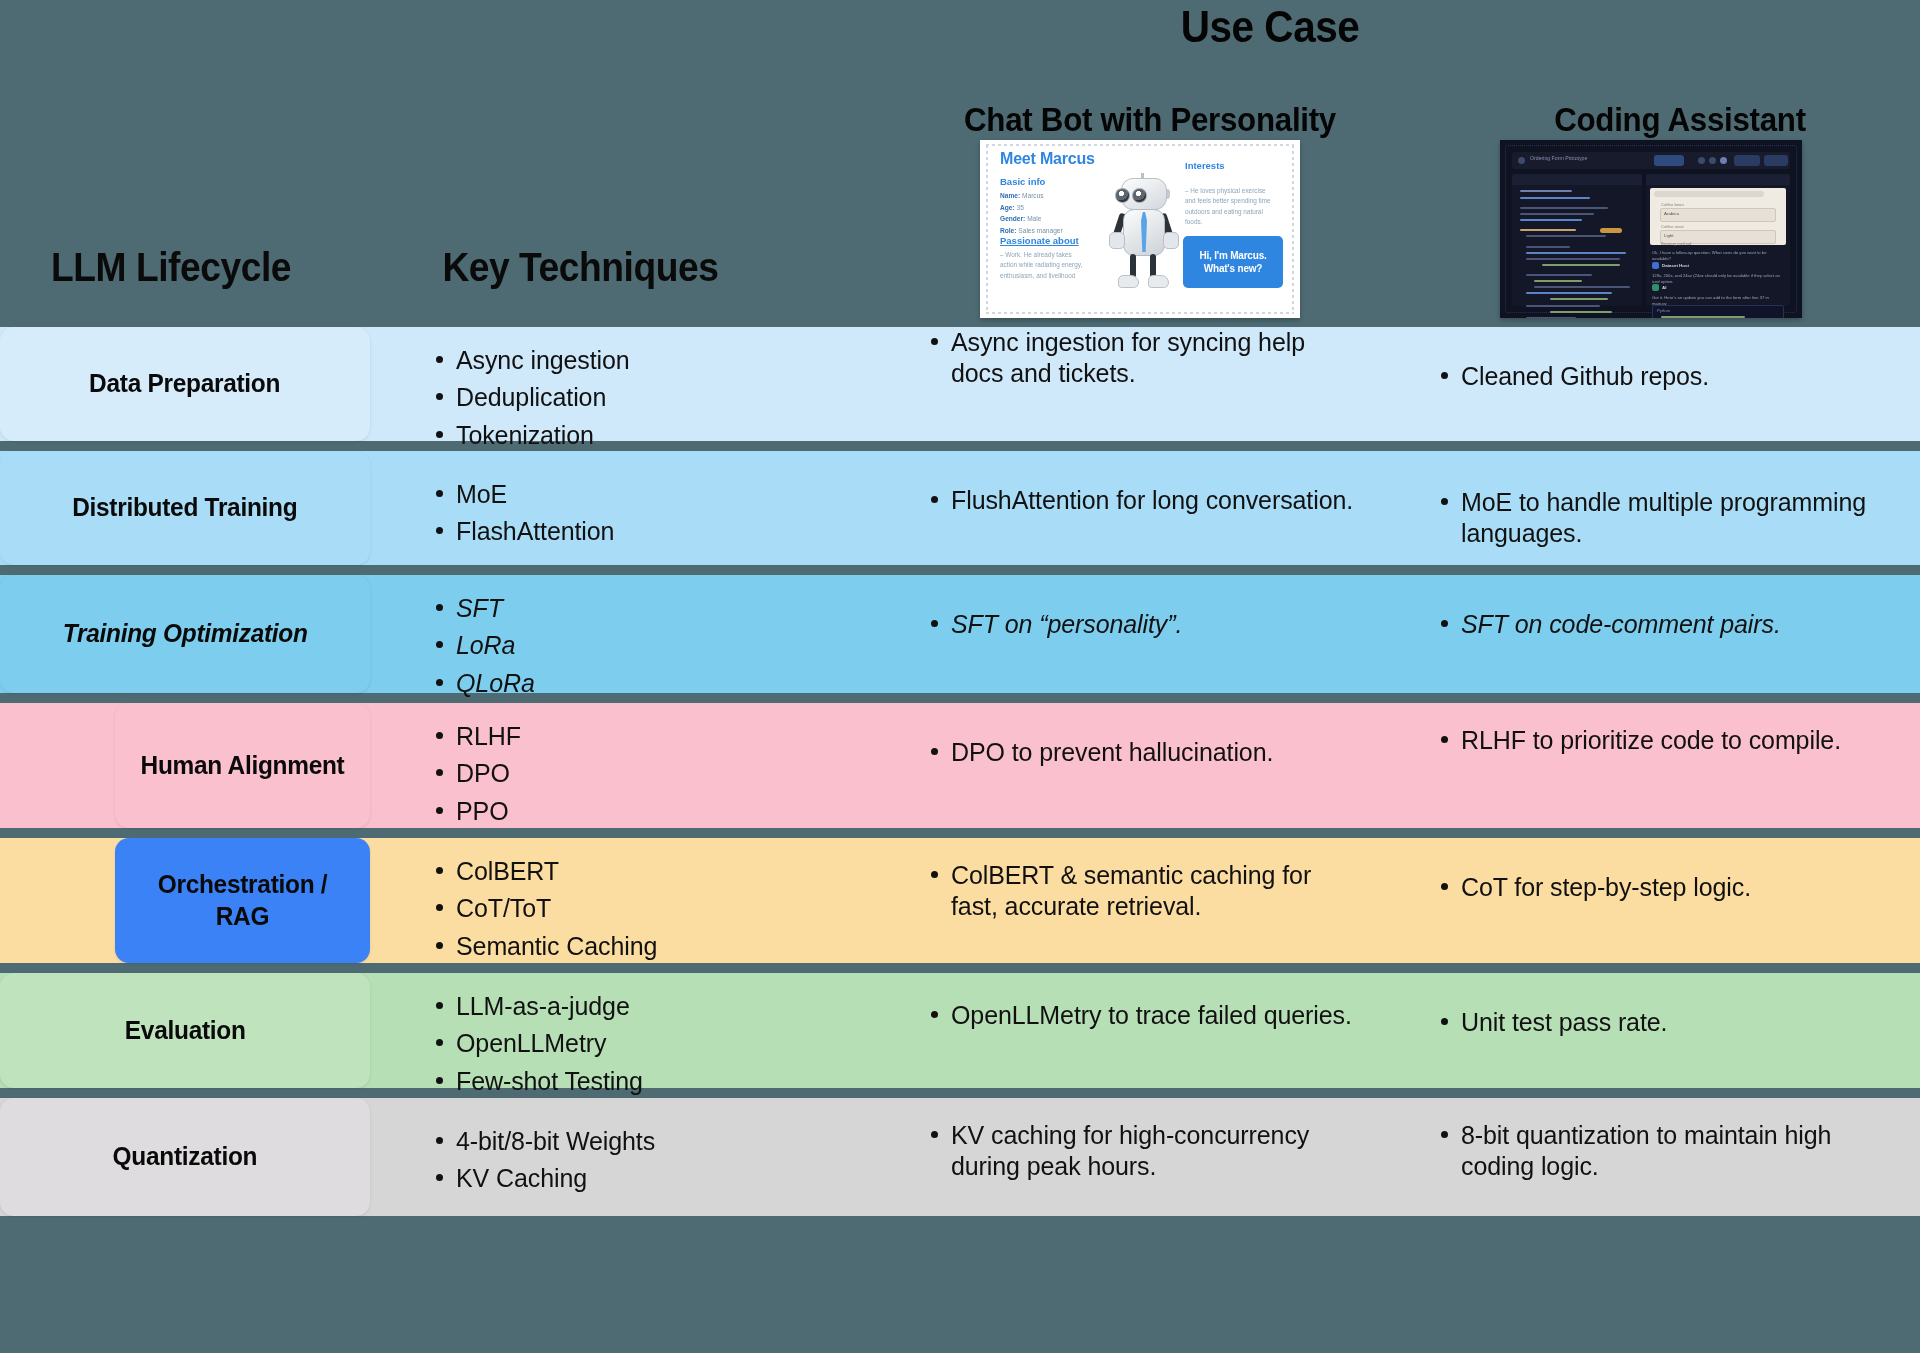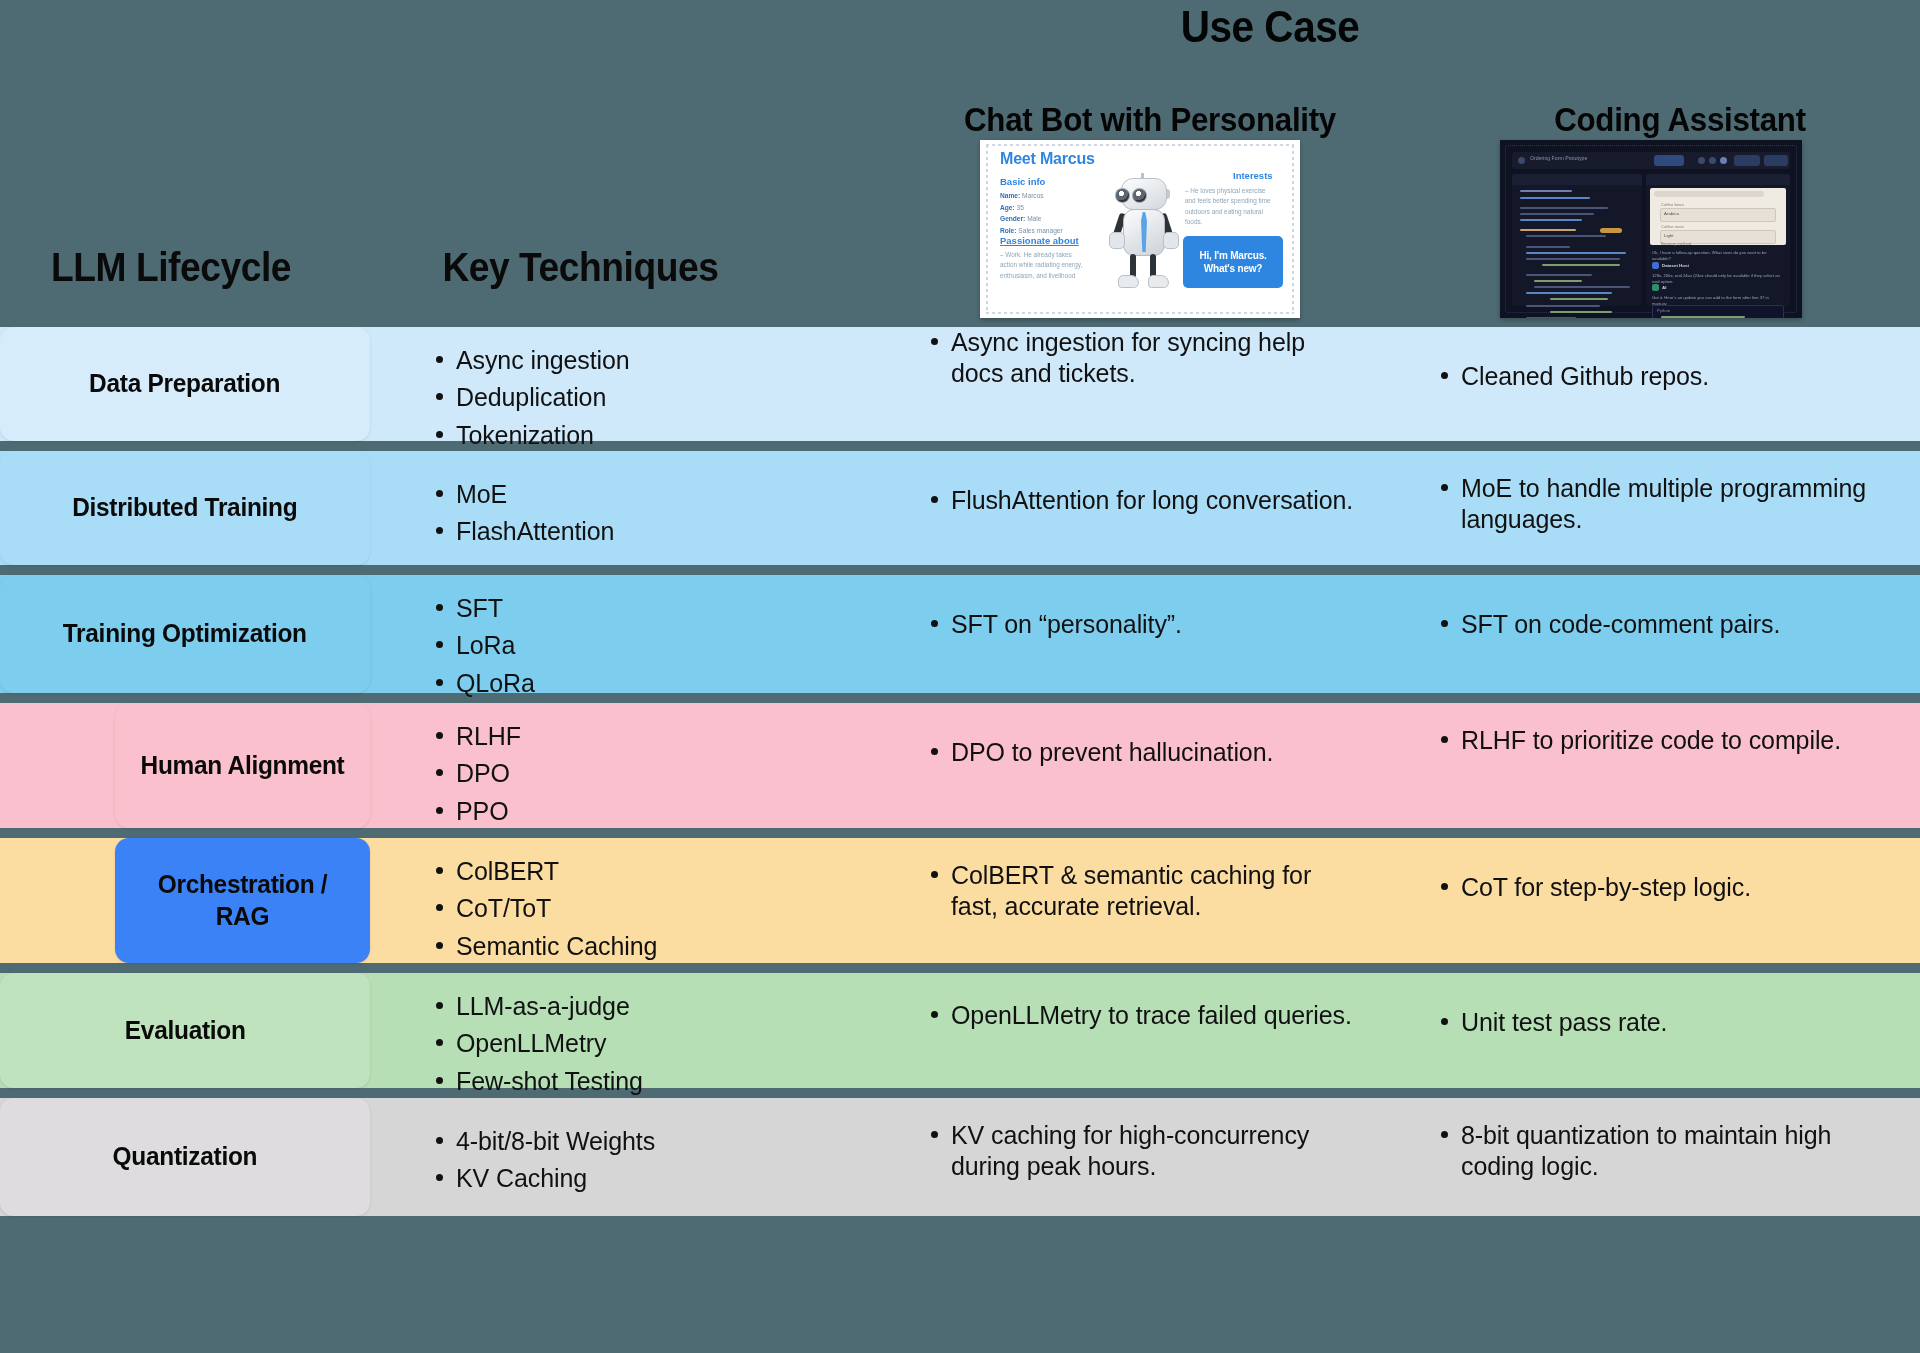--- a/index.html
+++ b/index.html
@@ -54,21 +54,21 @@
   .slide-dots{position:absolute;left:6px;top:5px;bottom:5px;width:2px;
      background:repeating-linear-gradient(to bottom,#cfd8e0 0 3px,transparent 3px 6px);}
   .slide-dots.b{left:auto;right:6px;}
   .slide-dots.h{left:6px;right:6px;top:auto;bottom:4px;width:auto;height:2px;
      background:repeating-linear-gradient(to right,#cfd8e0 0 3px,transparent 3px 6px);}
   .slide-dots.h2{top:4px;bottom:auto;}
   .s-title{position:absolute;left:20px;top:10px;font-size:16px;font-weight:bold;color:#2f86e0;letter-spacing:-.2px;}
   .s-h{position:absolute;font-size:9.5px;font-weight:bold;color:#2f86e0;}
   #s-basic{left:20px;top:36px;}
   #s-pass{left:20px;top:95px;text-decoration:underline;}
-  #s-int{left:205px;top:30px;margin-left:48px;}
+  #s-int{left:205px;top:20px;}
   .s-kv{position:absolute;left:20px;font-size:6.6px;color:#7892a8;line-height:1.75;}
   #s-kvs{top:50px;}
   .s-kv b{color:#2f6fb5;}
   .s-body{position:absolute;font-size:6.4px;color:#8fa6b8;line-height:1.6;}
   #s-passb{left:20px;top:110px;width:85px;}
   #s-intb{left:205px;top:46px;width:92px;}
   .s-bubble{position:absolute;left:203px;top:96px;width:100px;height:52px;
      background:#2f86e0;border-radius:5px;color:#fff;
      font-size:10px;font-weight:bold;line-height:1.35;
      display:flex;align-items:center;justify-content:center;text-align:center;letter-spacing:-.2px;}
@@ -310,27 +310,27 @@
           <ul class="bl">
             <li>MoE</li>
             <li>FlashAttention</li>
           </ul>
         </div>
         <div class="cell" style="left: 925px; width: 430px; padding-top: 34px;">
           <ul class="bl wide">
             <li>FlushAttention for long conversation.</li>
           </ul>
         </div>
-        <div class="cell" style="left: 1435px; width: 470px; padding-top: 22px;">
+        <div class="cell" style="left: 1435px; width: 470px; padding-top: 36px;">
           <ul class="bl wide">
             <li>MoE to handle multiple programming languages.</li>
           </ul>
         </div>
       </div>
-      <div class="row" style="top: 575px; height: 118px;">
+      <div class="row" style="top: 575px; height: 118px; font-style: italic;">
         <div class="row-band" style="background: rgb(125, 205, 238);"></div>
         <div class="row-label" style="left: 0px; width: 370px; background: rgb(125, 205, 238);">
           <span>Training Optimization</span>
         </div>
         <div class="cell" style="left: 430px; width: 440px; padding-top: 18px;">
           <ul class="bl">
             <li>SFT</li>
             <li>LoRa</li>
             <li>QLoRa</li>
           </ul>

